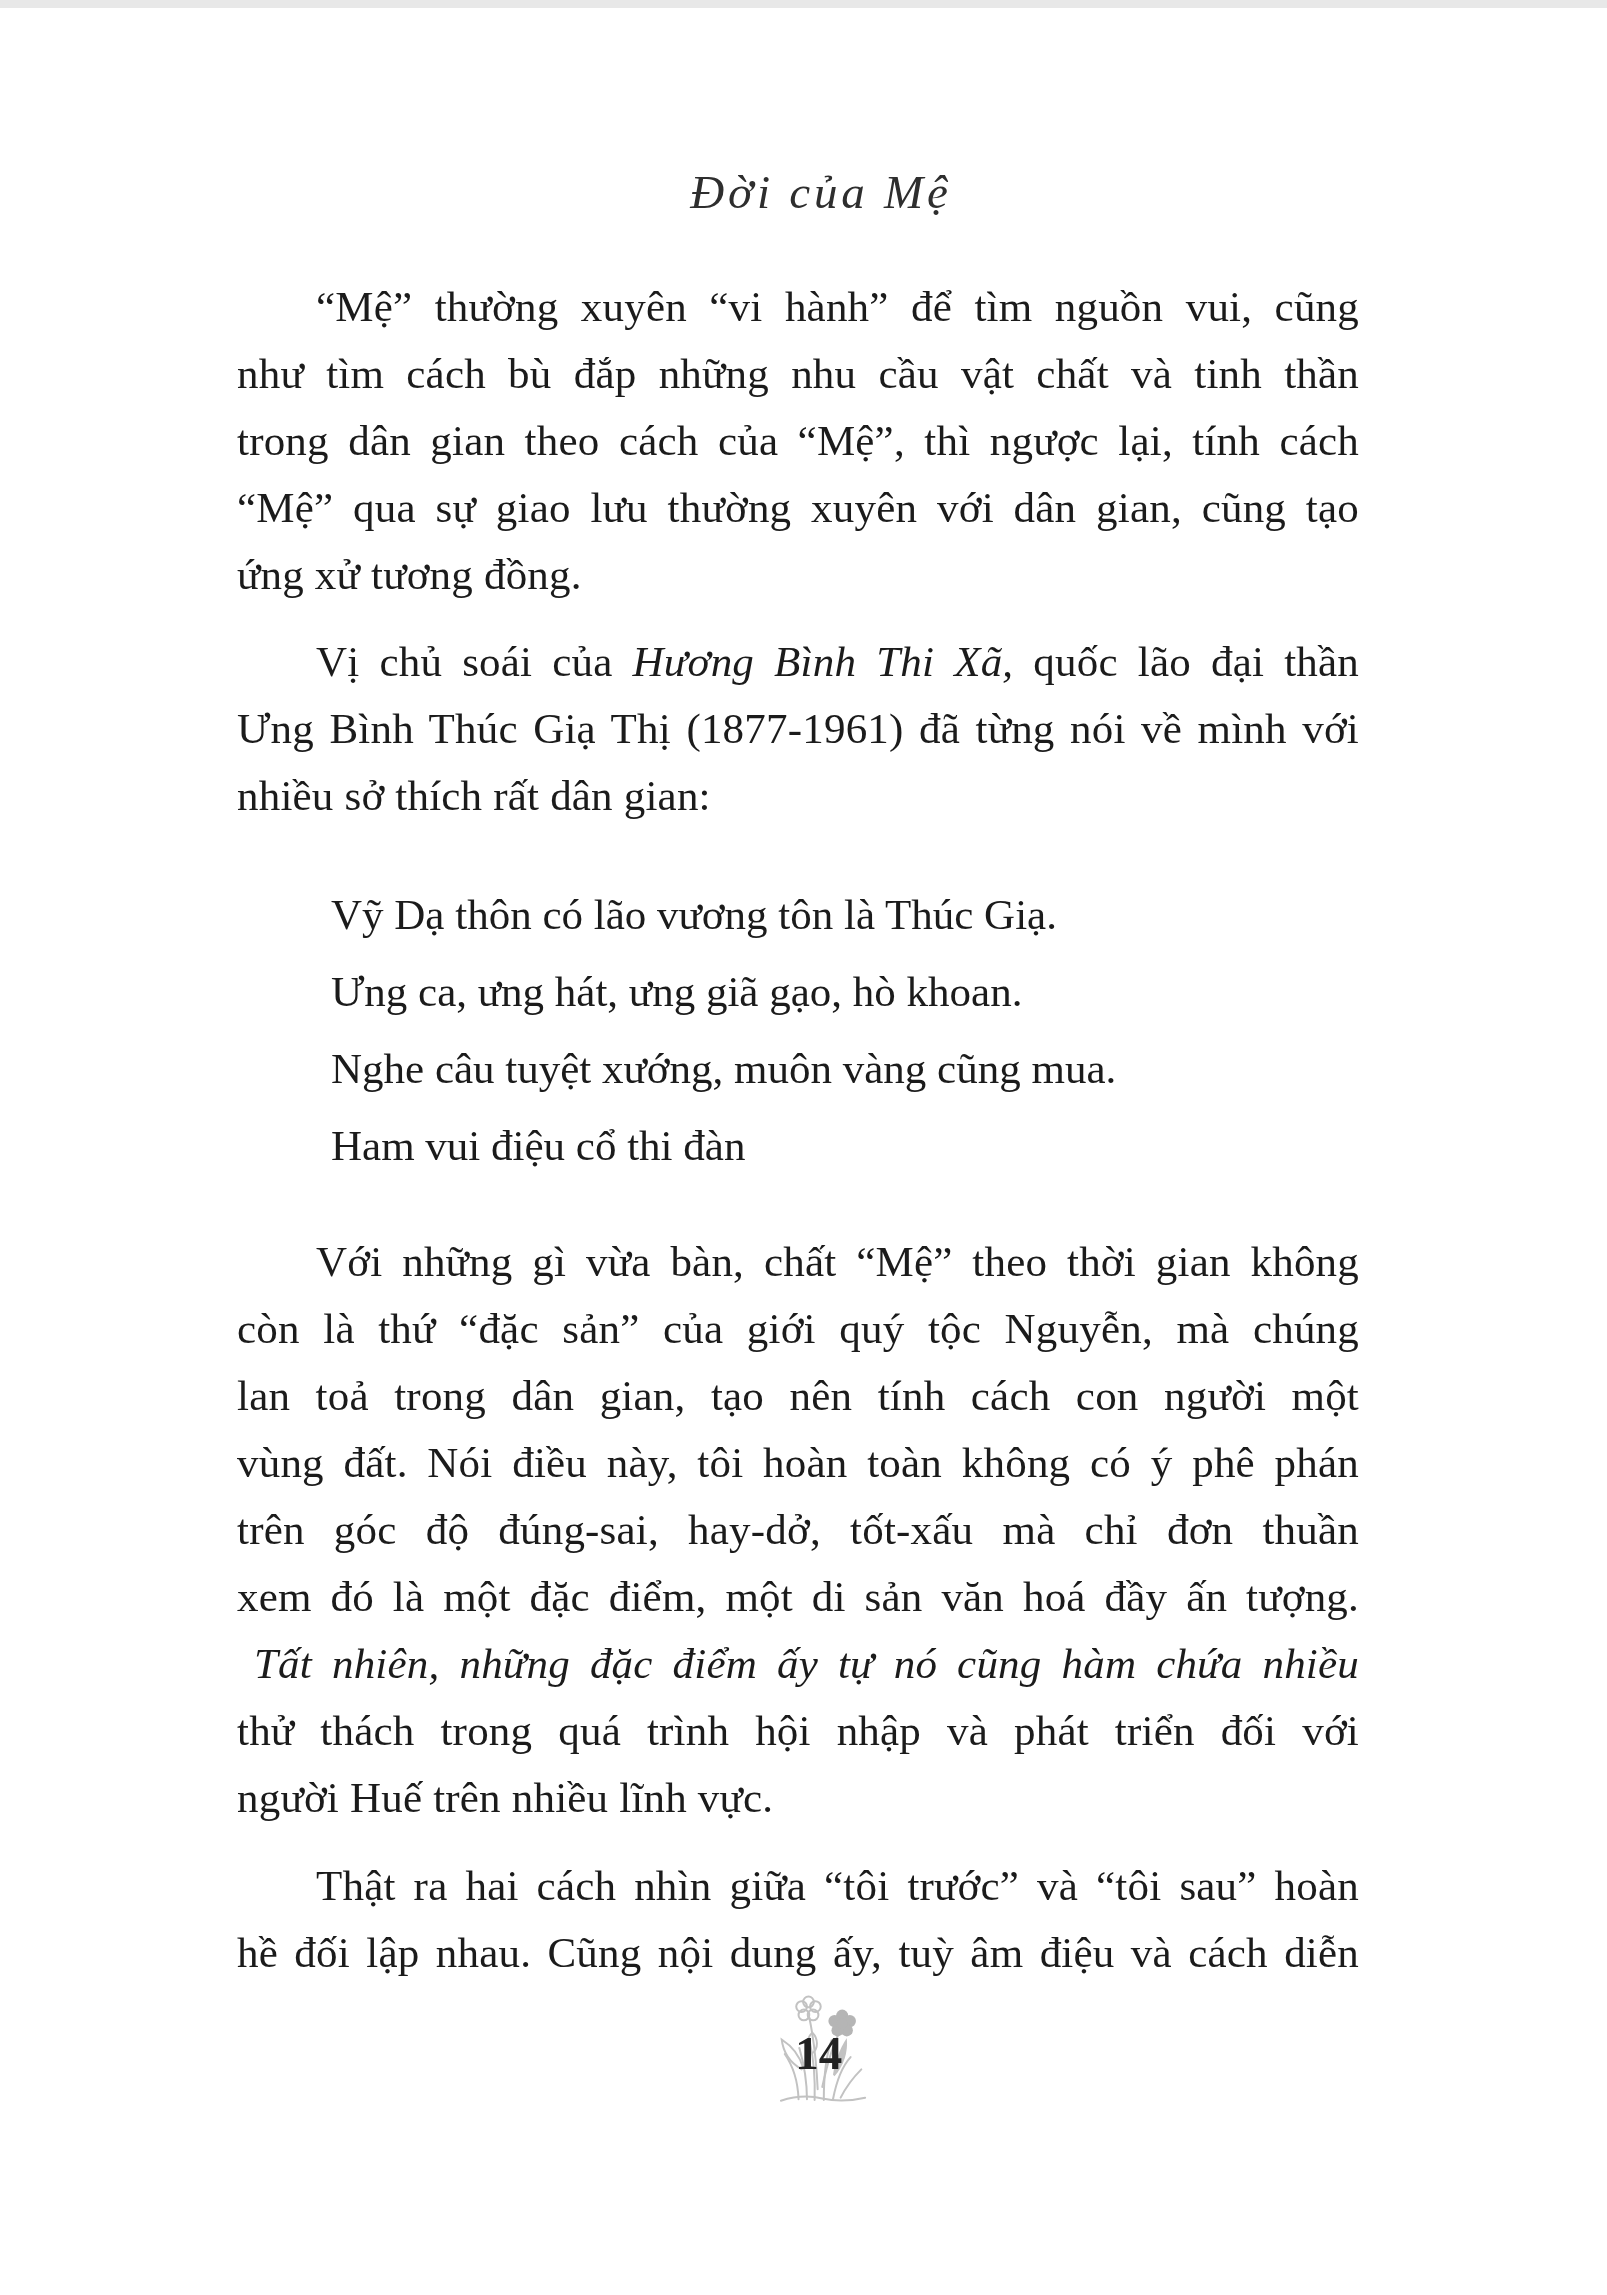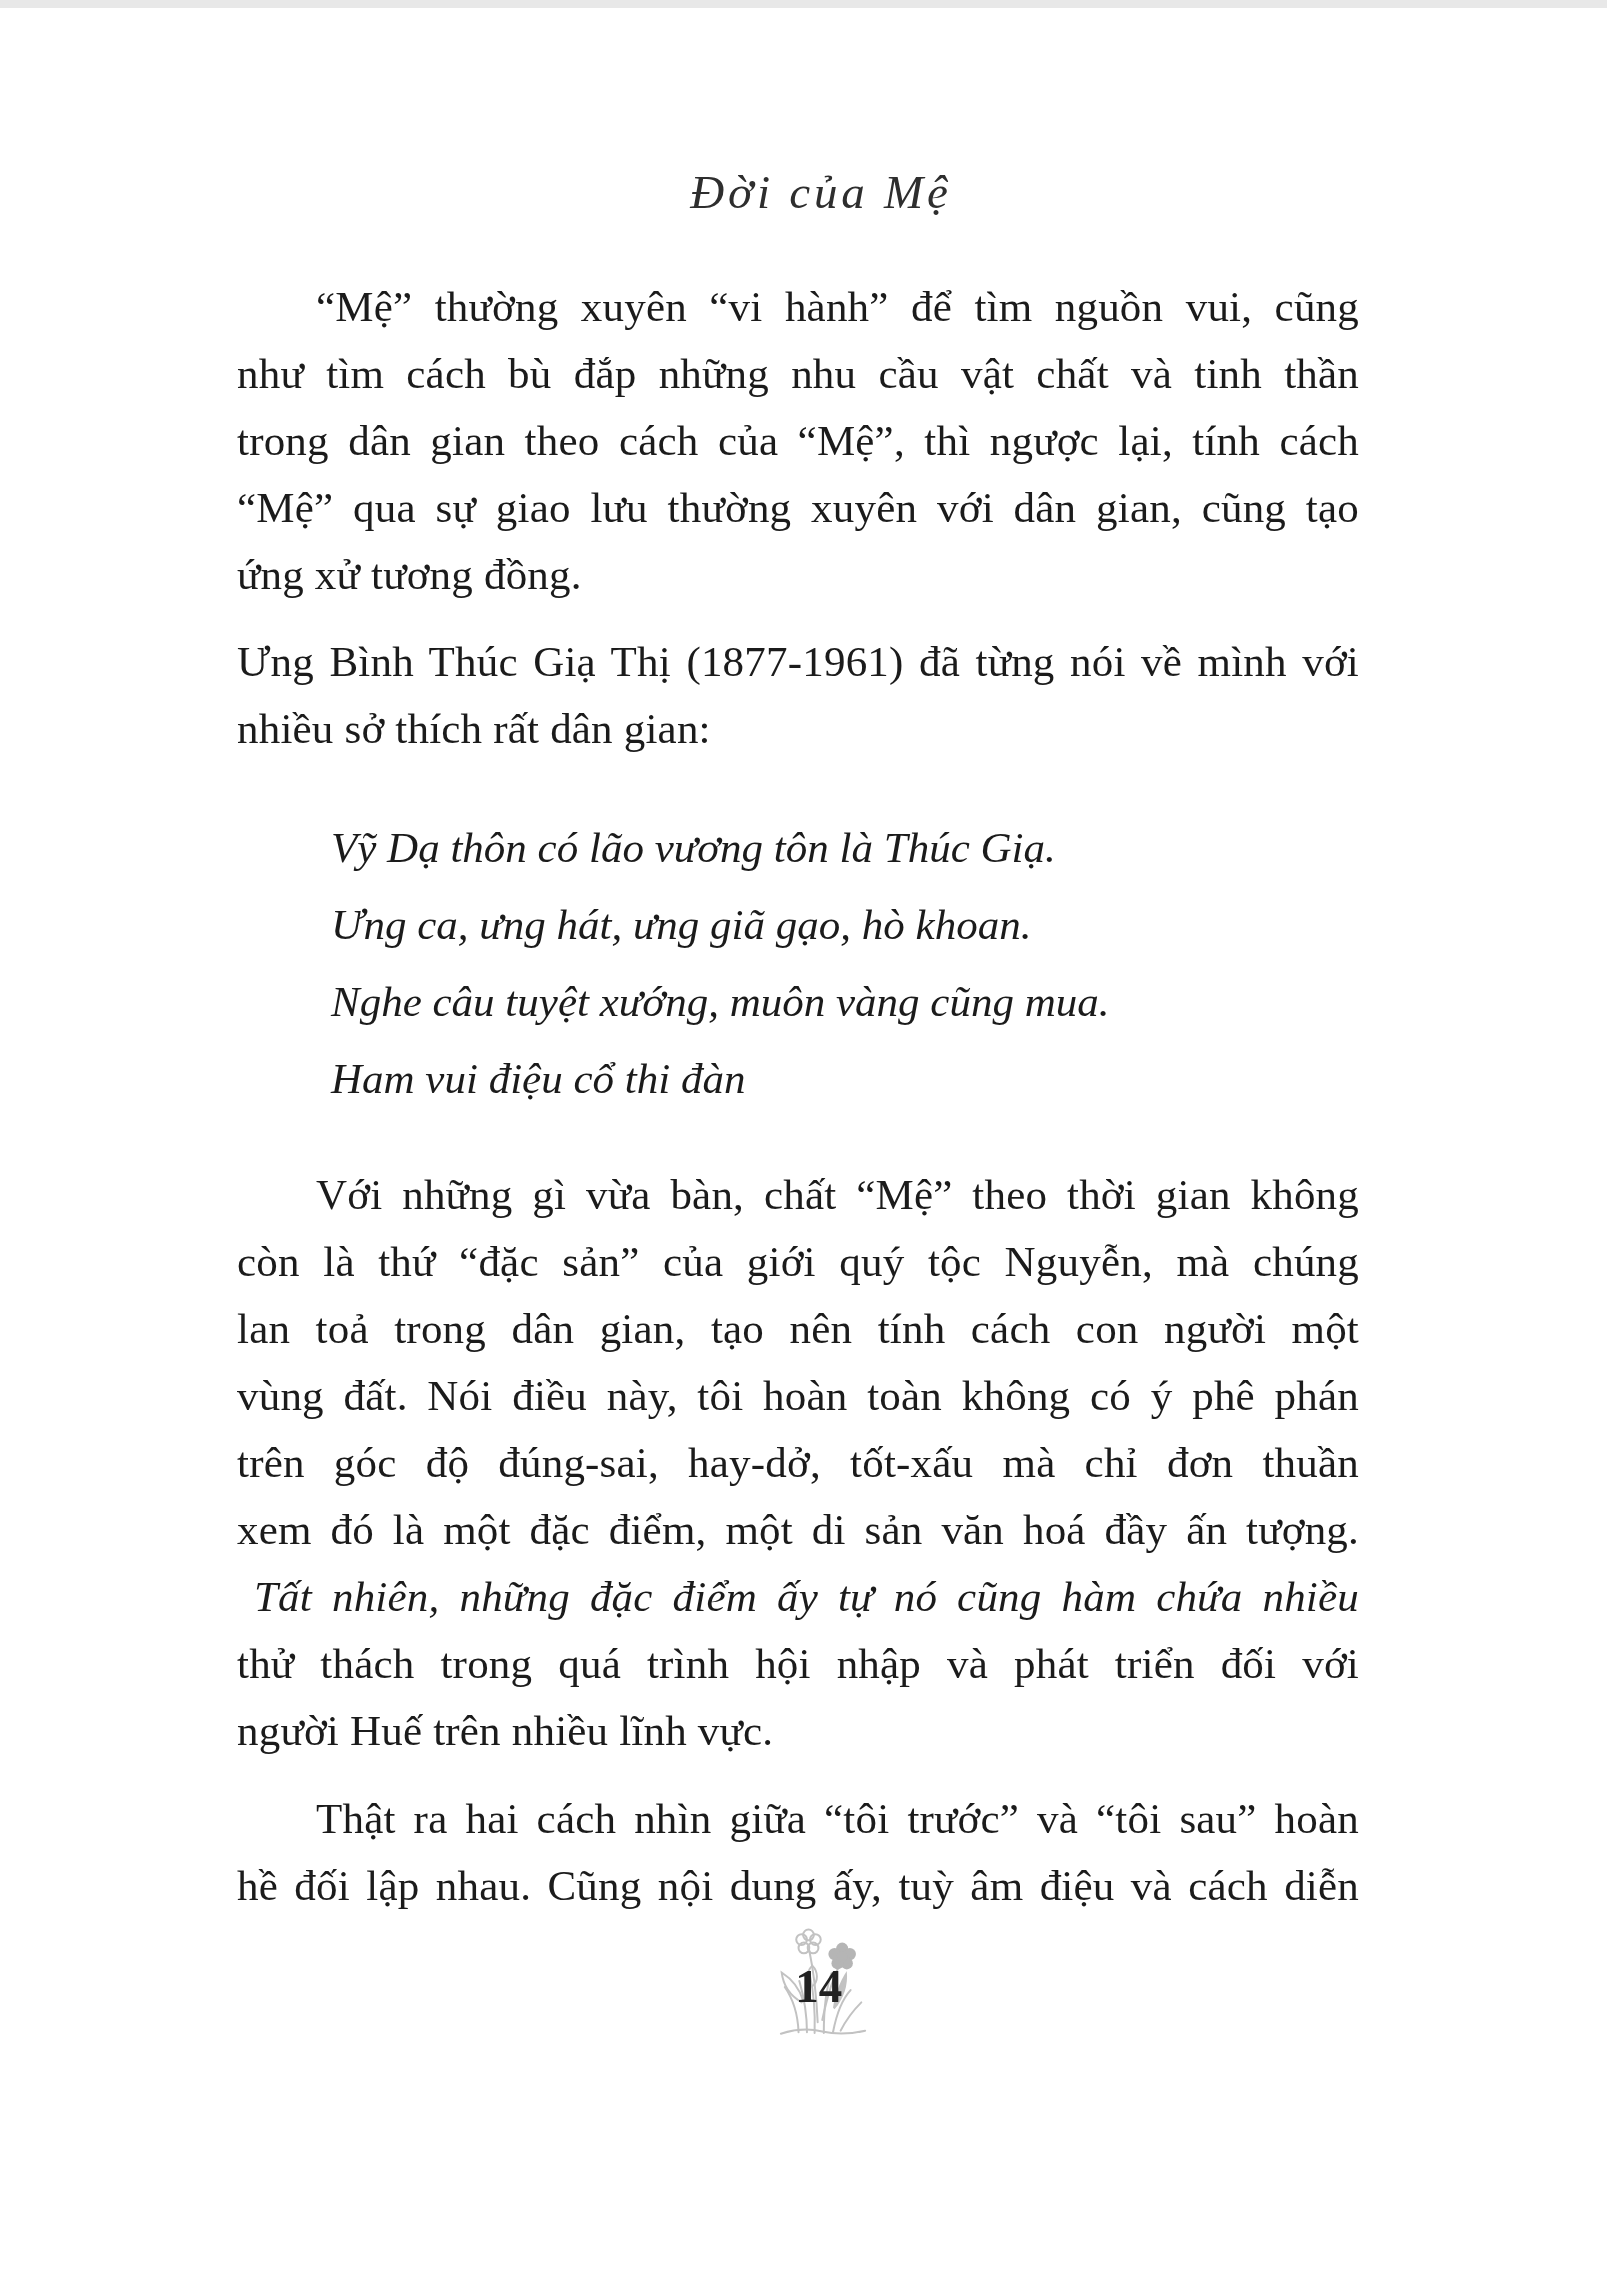--- a/index.html
+++ b/index.html
@@ -32,21 +32,20 @@
   .lline { text-align:left; }
   .ind { text-indent:79px;font-family:Liberation Serif, serif; }
   .ind-sm { text-indent:17px;font-style:italic; }
   .it { font-style:italic; }
   .p1 { margin-top:54px; }
   .p2 { margin-top:20px; }
   .poem { margin-top:47px; }
   .poem-line {
     font-size:43px;
     line-height:77px;
-    font-style:italic;
     padding-left:94px;
     text-align:left;
   }
   .p3 { margin-top:44px; }
   .p4 { margin-top:21.4px; }
   .footer {
     position:relative;
     width:115px; height:134px;
     margin:6.1px auto 0;
     transform:translateX(17px);
@@ -72,20 +71,23 @@
 
     <div class="para p1">
       <div class="bline jline ind">“Mệ” thường xuyên “vi hành” để tìm nguồn vui, cũng</div>
       <div class="bline jline">như tìm cách bù đắp những nhu cầu vật chất và tinh thần</div>
       <div class="bline jline">trong dân gian theo cách của “Mệ”, thì ngược lại, tính cách</div>
       <div class="bline jline">“Mệ” qua sự giao lưu thường xuyên với dân gian, cũng tạo</div>
       <div class="bline lline">ứng xử tương đồng.</div>
     </div>
 
     <div class="para p2">
+      <div class="bline jline ind">
+        <span>Vị chủ soái của </span><span class="it">Hương Bình Thi Xã,</span><span> quốc lão đại thần</span>
+      </div>
       <div class="bline jline">Ưng Bình Thúc Giạ Thị (1877-1961) đã từng nói về mình với</div>
       <div class="bline lline">nhiều sở thích rất dân gian:</div>
     </div>
 
     <div class="poem">
       <div class="poem-line">Vỹ Dạ thôn có lão vương tôn là Thúc Giạ.</div>
       <div class="poem-line">Ưng ca, ưng hát, ưng giã gạo, hò khoan.</div>
       <div class="poem-line">Nghe câu tuyệt xướng, muôn vàng cũng mua.</div>
       <div class="poem-line">Ham vui điệu cổ thi đàn</div>
     </div>

